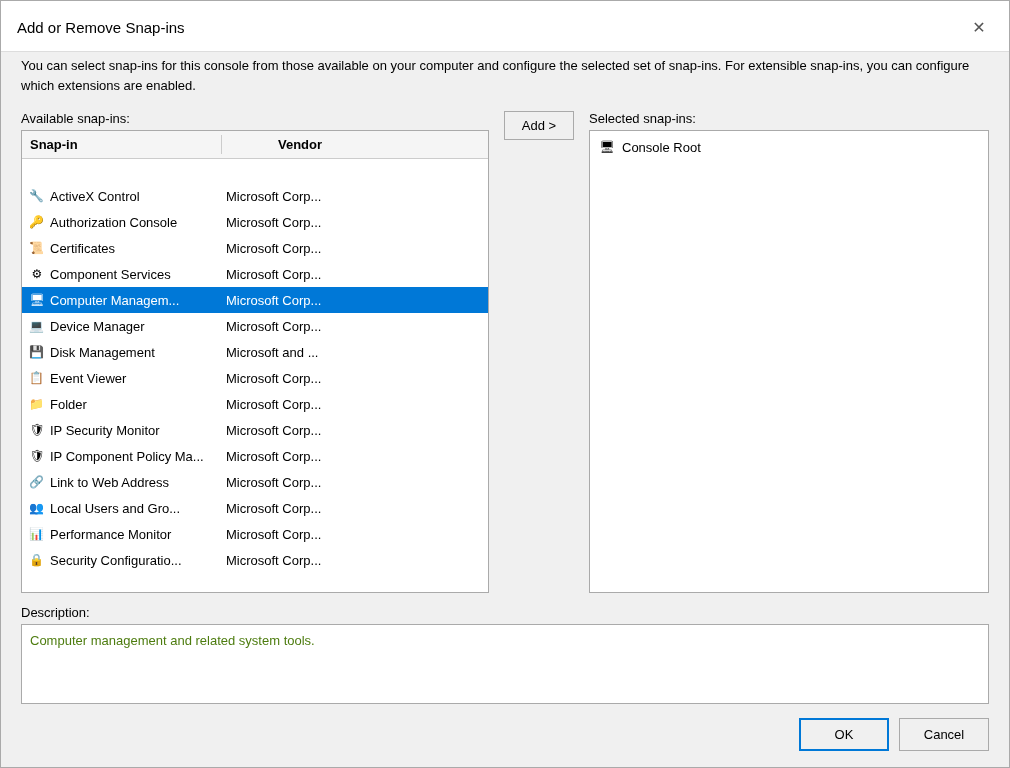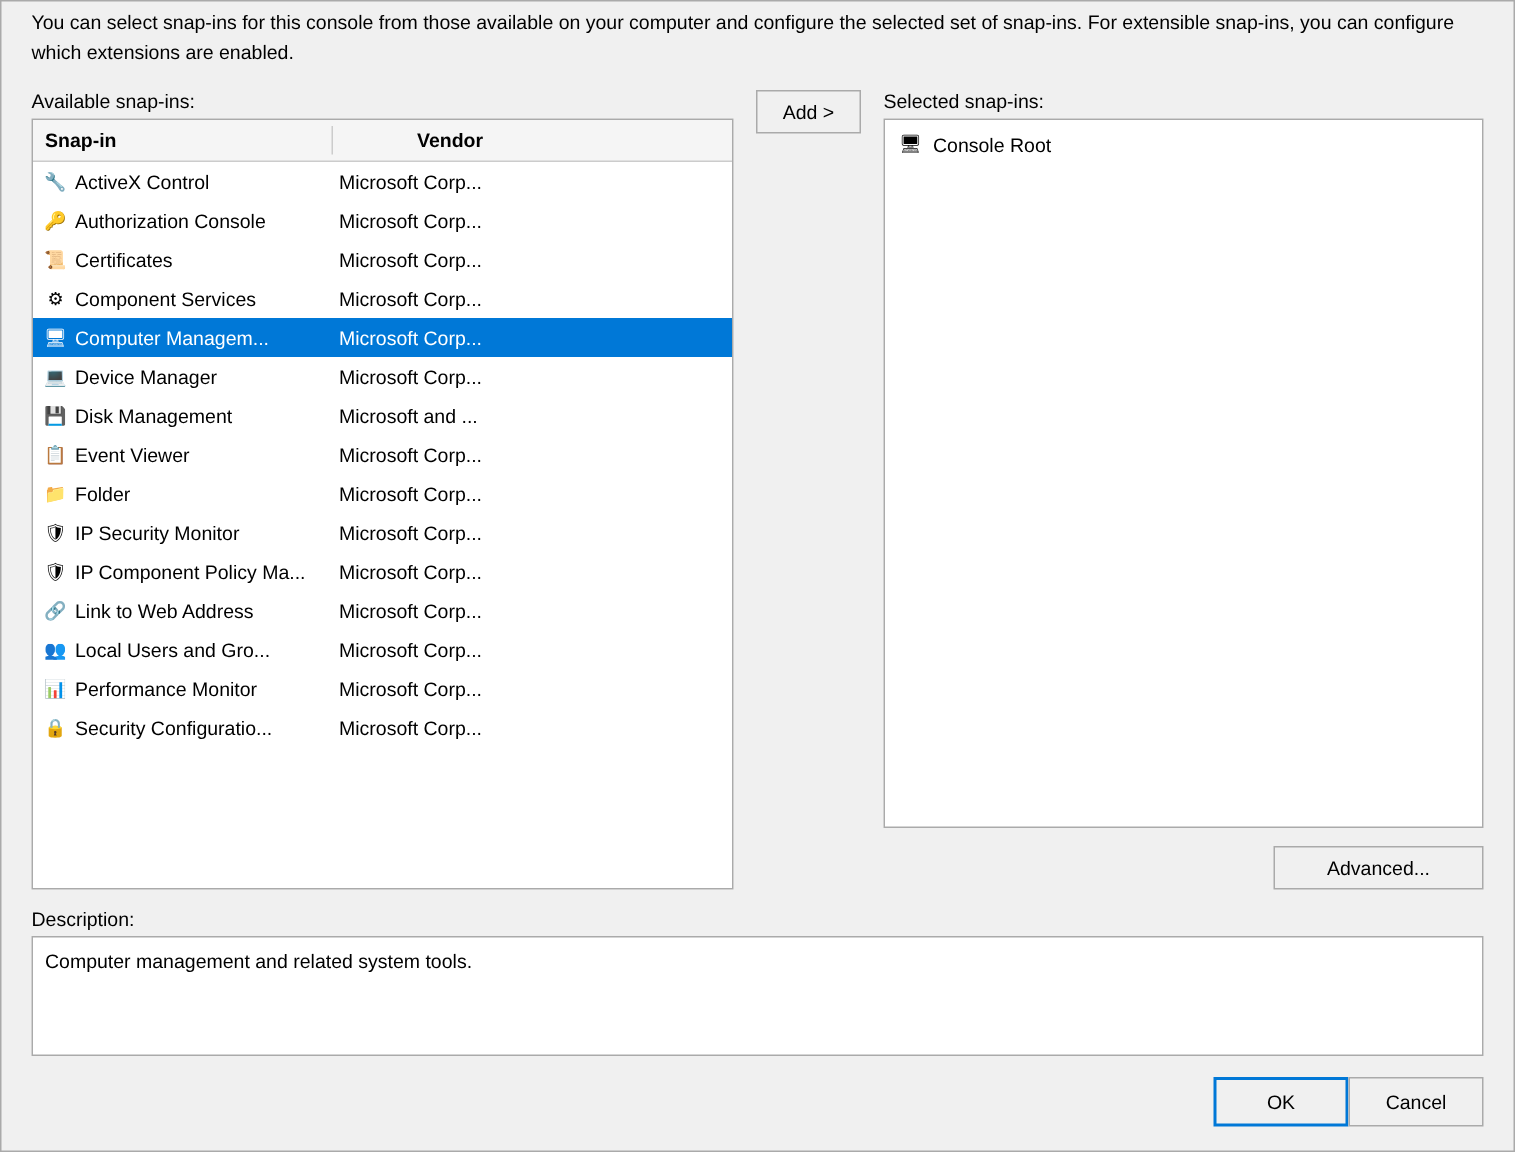--- a/index.html
+++ b/index.html
@@ -76,20 +76,21 @@
       margin-bottom: 4px;
       color: #000;
     }
     .snap-in-table {
       flex: 1;
       border: 1px solid #aaa;
       background: #fff;
       overflow: hidden;
       display: flex;
       flex-direction: column;
+      gap: 24px;
     }
     .table-header {
       display: flex;
       background: #f5f5f5;
       border-bottom: 1px solid #ccc;
       padding: 4px 0;
       font-size: 13px;
       font-weight: 600;
     }
     .col-snapin {
@@ -220,45 +221,50 @@
       font-size: 13px;
       margin-bottom: 4px;
       color: #000;
     }
     .desc-box {
       border: 1px solid #aaa;
       background: #fff;
       padding: 8px;
       height: 80px;
       font-size: 13px;
-      color: #000000;
+      color: #4d7c0f;
     }
     .dialog-footer {
       display: flex;
       justify-content: flex-end;
+      gap: 10px;
       padding: 10px 20px 16px 20px;
     }
     .footer-btn {
       width: 90px;
       padding: 7px 10px;
       font-size: 13px;
       cursor: pointer;
       background: #f0f0f0;
       border: 1px solid #aaa;
       text-align: center;
     }
     .footer-btn.ok {
       border: 2px solid #0078d7;
     }
   </style>
 </head>
 <body>
 
 <div class="dialog">
 
+  <div class="title-bar">
+    <span class="title-bar-title">Add or Remove Snap-ins</span>
+    <button class="close-btn">✕</button>
+  </div>
 
   <div class="dialog-body">
     <p class="description-text">You can select snap-ins for this console from those available on your computer and configure the selected set of snap-ins. For extensible snap-ins, you can configure which extensions are enabled.</p>
 
     <div class="main-area">
 
       <div class="left-panel">
         <span class="panel-label">Available snap-ins:</span>
         <div class="snap-in-table">
           <div class="table-header">
@@ -356,23 +362,20 @@
             <span class="panel-label">Selected snap-ins:</span>
             <div class="selected-list" id="selected-list">
 
             <div class="selected-item">
                   <div style="width: 18px; height: 18px; font-size: 12px; display: flex; align-items: center; justify-content: center; margin-right: 6px; flex-shrink: 0;">🖥</div>
                   <span style="font-size: 13px;">Console Root</span>
                 </div>
               </div>
           </div>
         </div>
-        <div class="advanced-btn-row">
-          <button class="action-btn">Advanced...</button>
-        </div>
       </div>
     </div>
 
     <div class="description-area">
       <div class="desc-label">Description:</div>
       <div class="desc-box">Computer management and related system tools.</div>
     </div>
   </div>
 
   <div class="dialog-footer">

